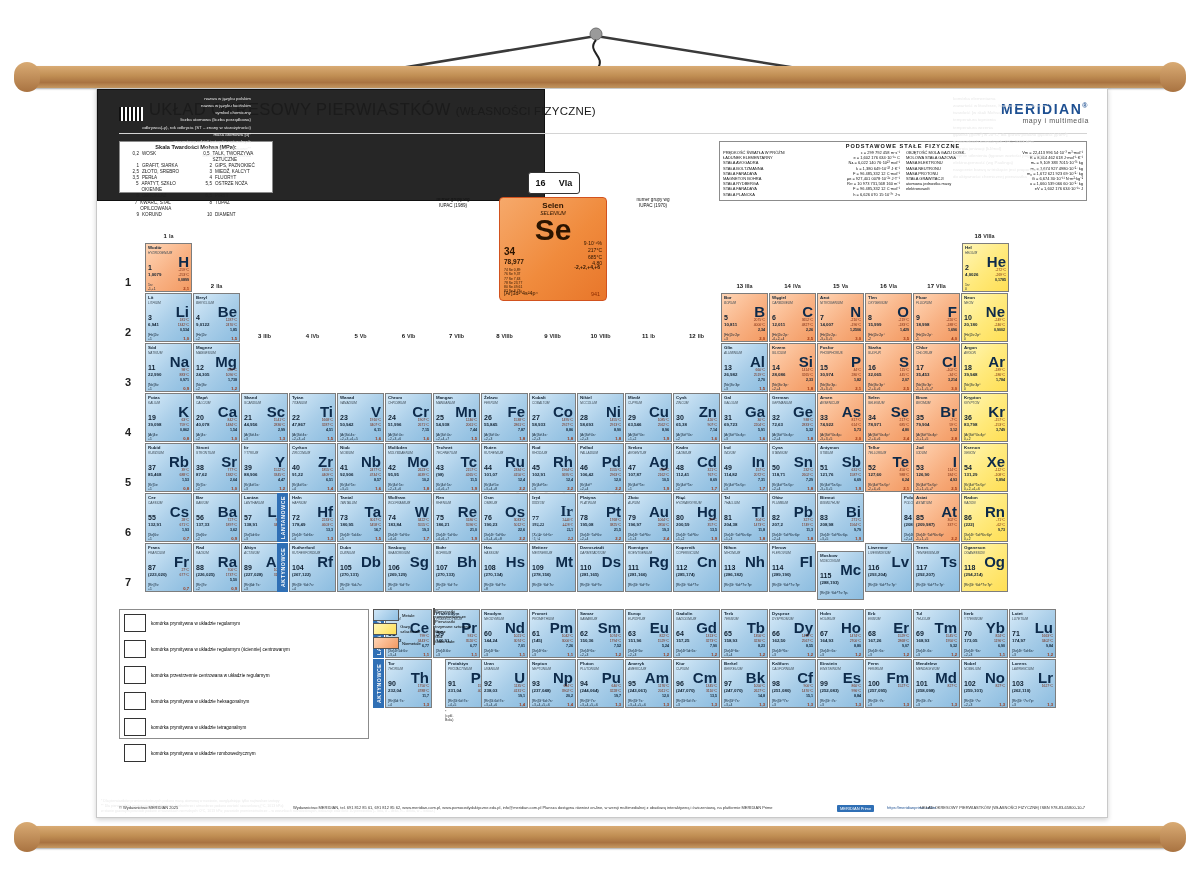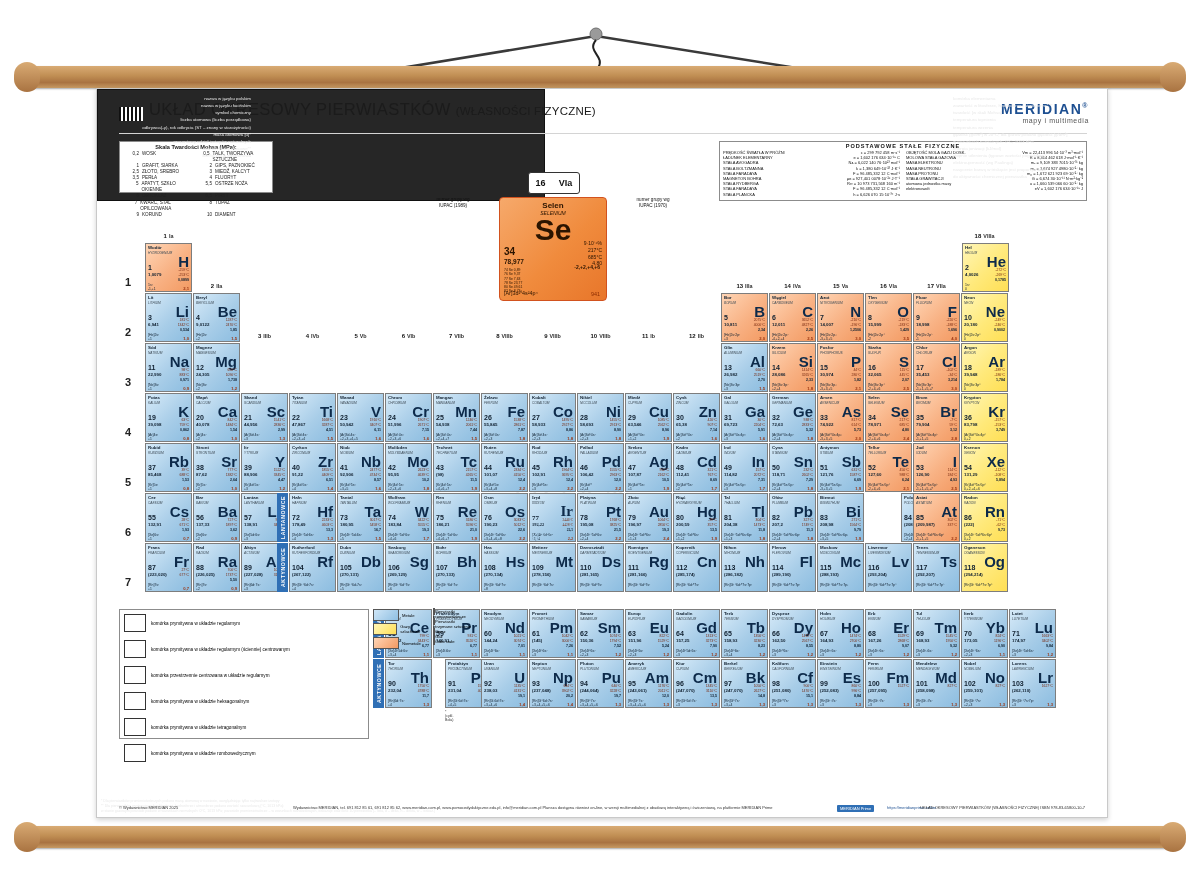--- a/index.html
+++ b/index.html
@@ -1589,21 +1589,21 @@
           <span class="sym">Fl</span>
           <span class="z">114</span>
           <span class="ms">(289,190)</span>
           <span class="t1"></span>
           <span class="t2"></span>
           <span class="den"></span>
           <span class="cfg">[Rn]5f¹⁴6d¹⁰7s²7p²</span>
           <span class="ox"></span>
           <span class="en"></span>
         </div>
-        <div class="cell metal" style="left: 698px; top: 314px;">
+        <div class="cell metal" style="left: 698px; top: 322px;">
           <span class="nm">Moskow</span>
           <span class="lt">MOSCOVIUM</span>
           <span class="sym">Mc</span>
           <span class="z">115</span>
           <span class="ms">(288,193)</span>
           <span class="t1"></span>
           <span class="t2"></span>
           <span class="den"></span>
           <span class="cfg">[Rn]5f¹⁴6d¹⁰7s²7p³</span>
           <span class="ox"></span>

